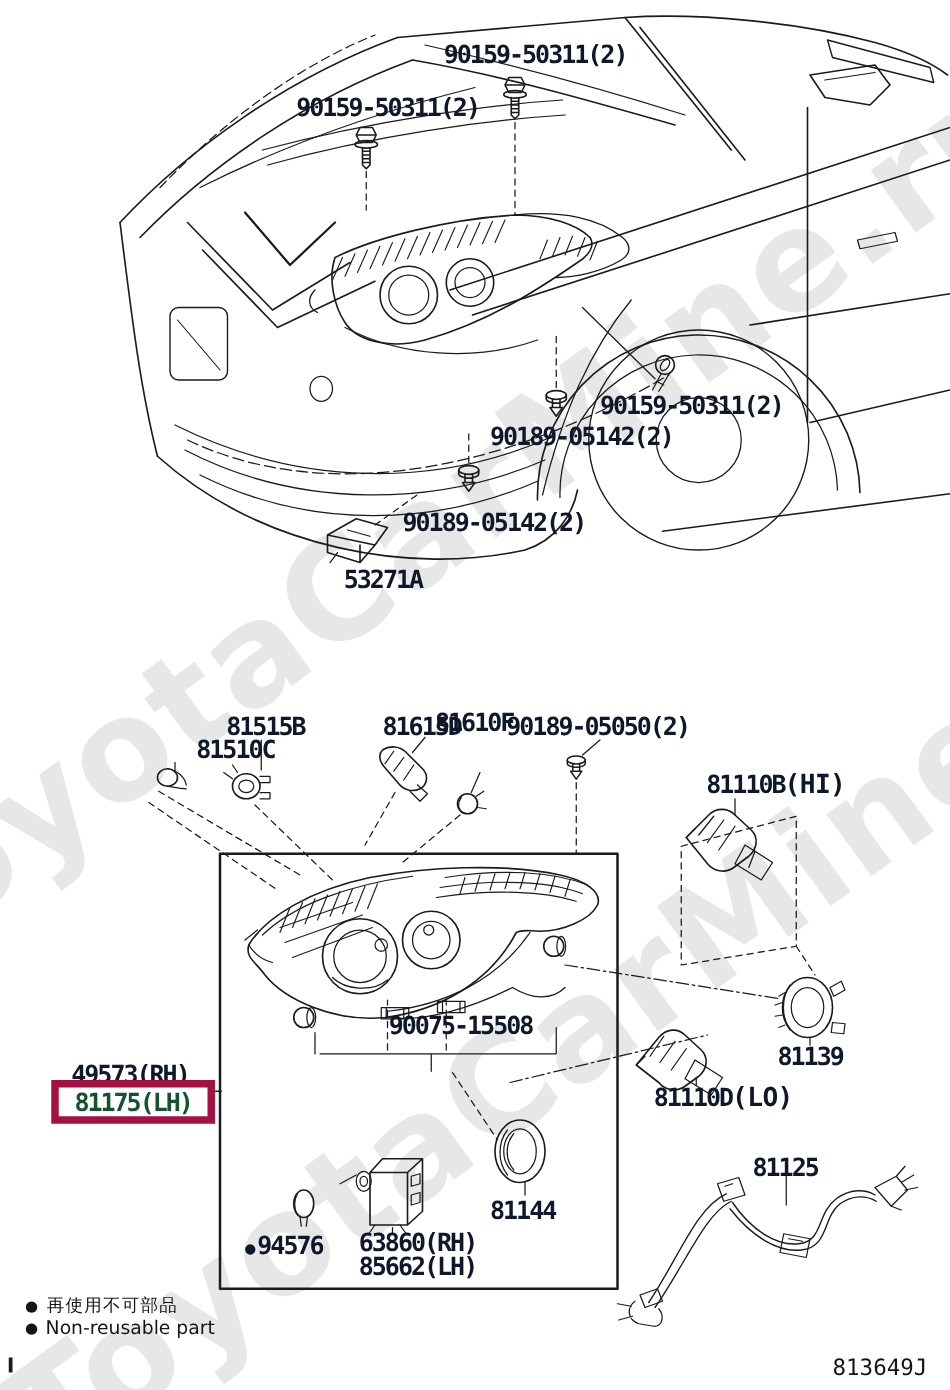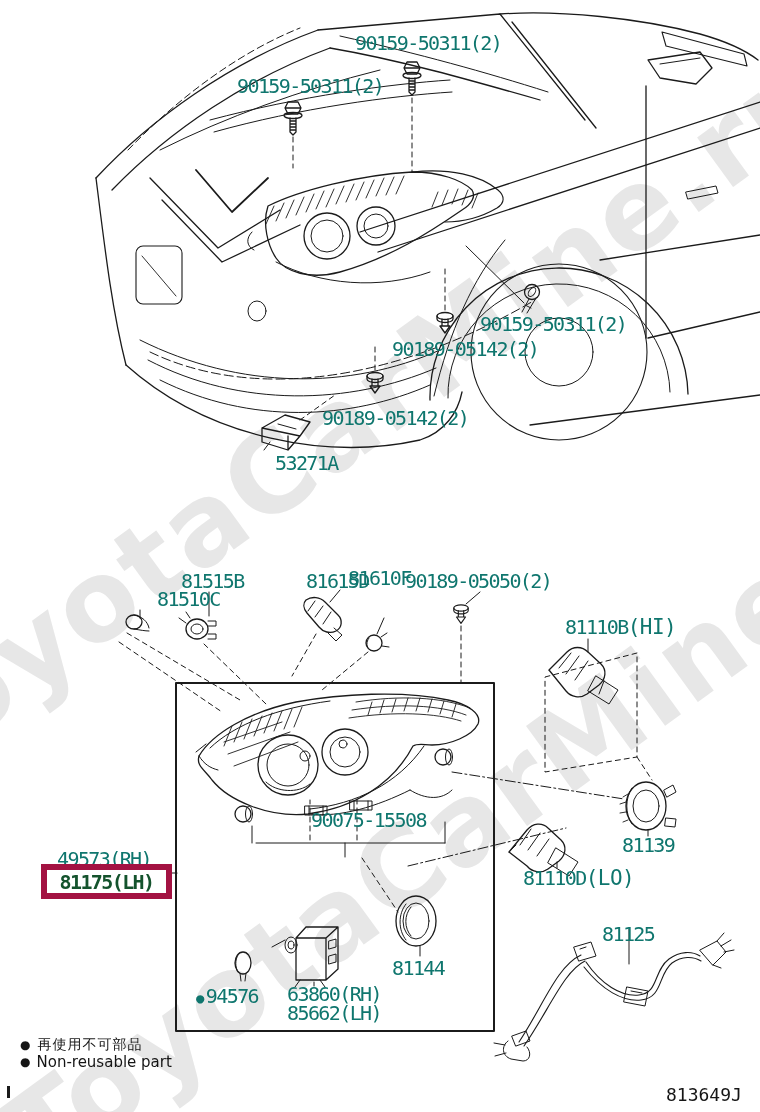--- a/index.html
+++ b/index.html
@@ -3,22 +3,22 @@
 <meta charset="utf-8">
 <style>
   html,body{margin:0;padding:0;background:#ffffff;}
   .stage{position:relative;width:760px;height:1112px;background:#fff;overflow:hidden;
          font-family:"DejaVu Sans",sans-serif;}
   .wm{position:absolute;z-index:0;white-space:nowrap;color:#e7e7e7;
       font:700 112px "DejaVu Sans",sans-serif;letter-spacing:2px;
       transform-origin:0 0;transform:rotate(-36deg);}
   svg.art{position:absolute;left:0;top:0;z-index:1;}
   .pl{position:absolute;z-index:2;white-space:nowrap;line-height:1;
-      font-family:"DejaVu Sans Mono",monospace;font-weight:400;font-size:20px;
-      letter-spacing:-1.6px;color:#0f766e;}
+      font-family:"DejaVu Sans Mono",monospace;font-weight:700;font-size:20px;
+      letter-spacing:-1.6px;color:#0f172a;}
   .sfx{font-size:21px;letter-spacing:-0.5px;}
   .hl-box{position:absolute;z-index:2;left:41px;top:864px;width:131px;height:35px;
       border:6px solid #a31242;box-sizing:border-box;display:flex;
       align-items:center;justify-content:center;background:transparent;}
   .hl-box .pl-in{font-family:"DejaVu Sans Mono",monospace;font-weight:700;
       font-size:20px;letter-spacing:-1.6px;color:#14532d;white-space:nowrap;line-height:1;}
   .legend{position:absolute;z-index:2;left:20px;display:flex;align-items:center;gap:6px;
       color:#151515;font-family:"DejaVu Sans",sans-serif;}
   .legend .blt{font-size:12px;}
   .legend.jp{top:1036px;font-size:14px;letter-spacing:1px;}

